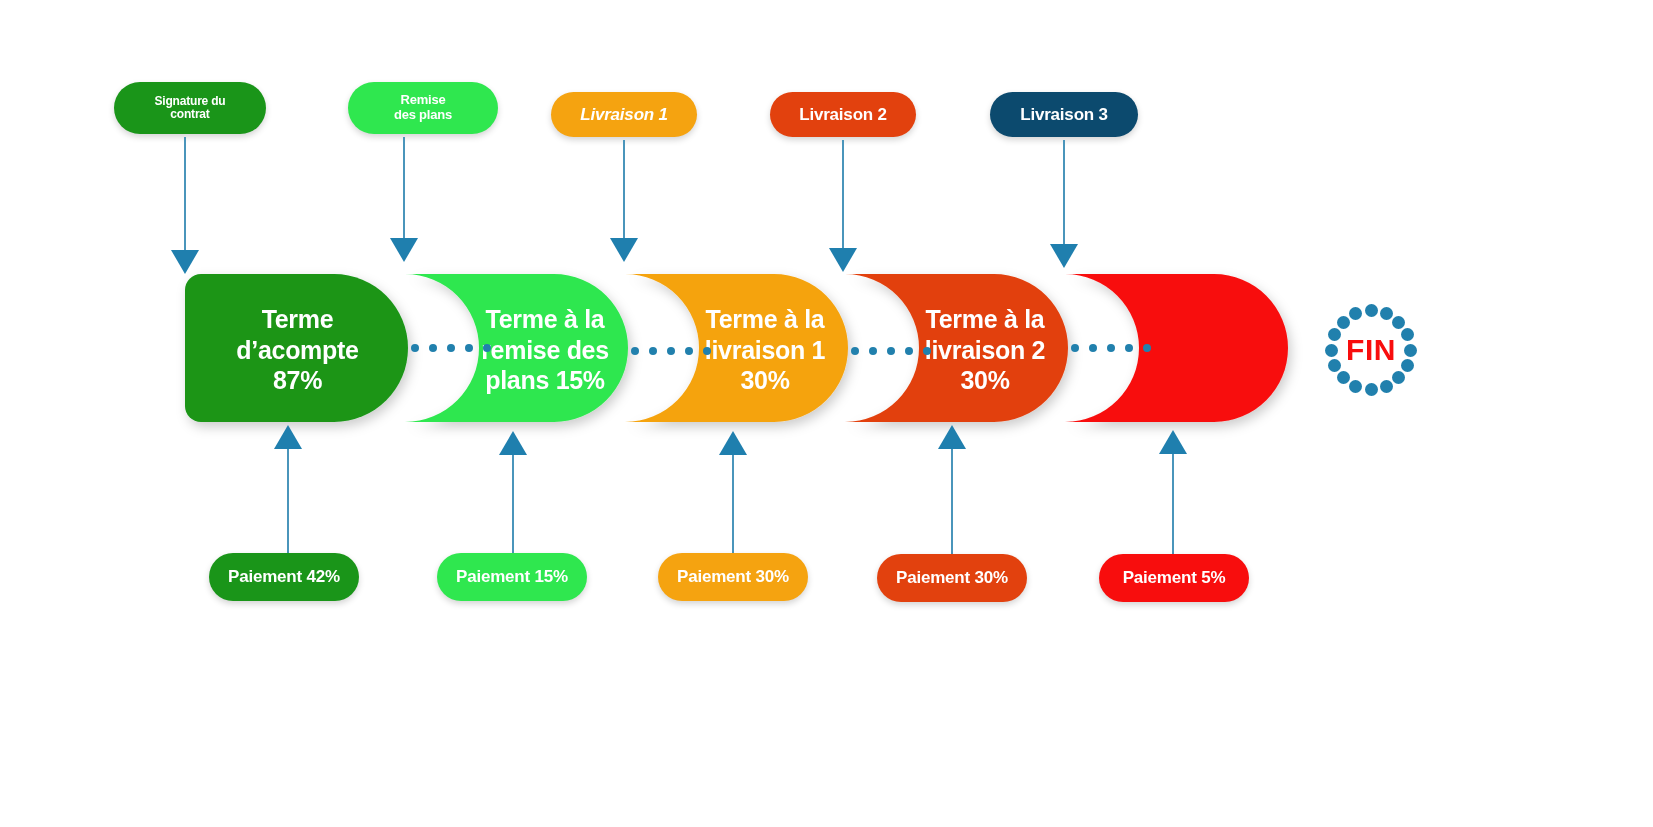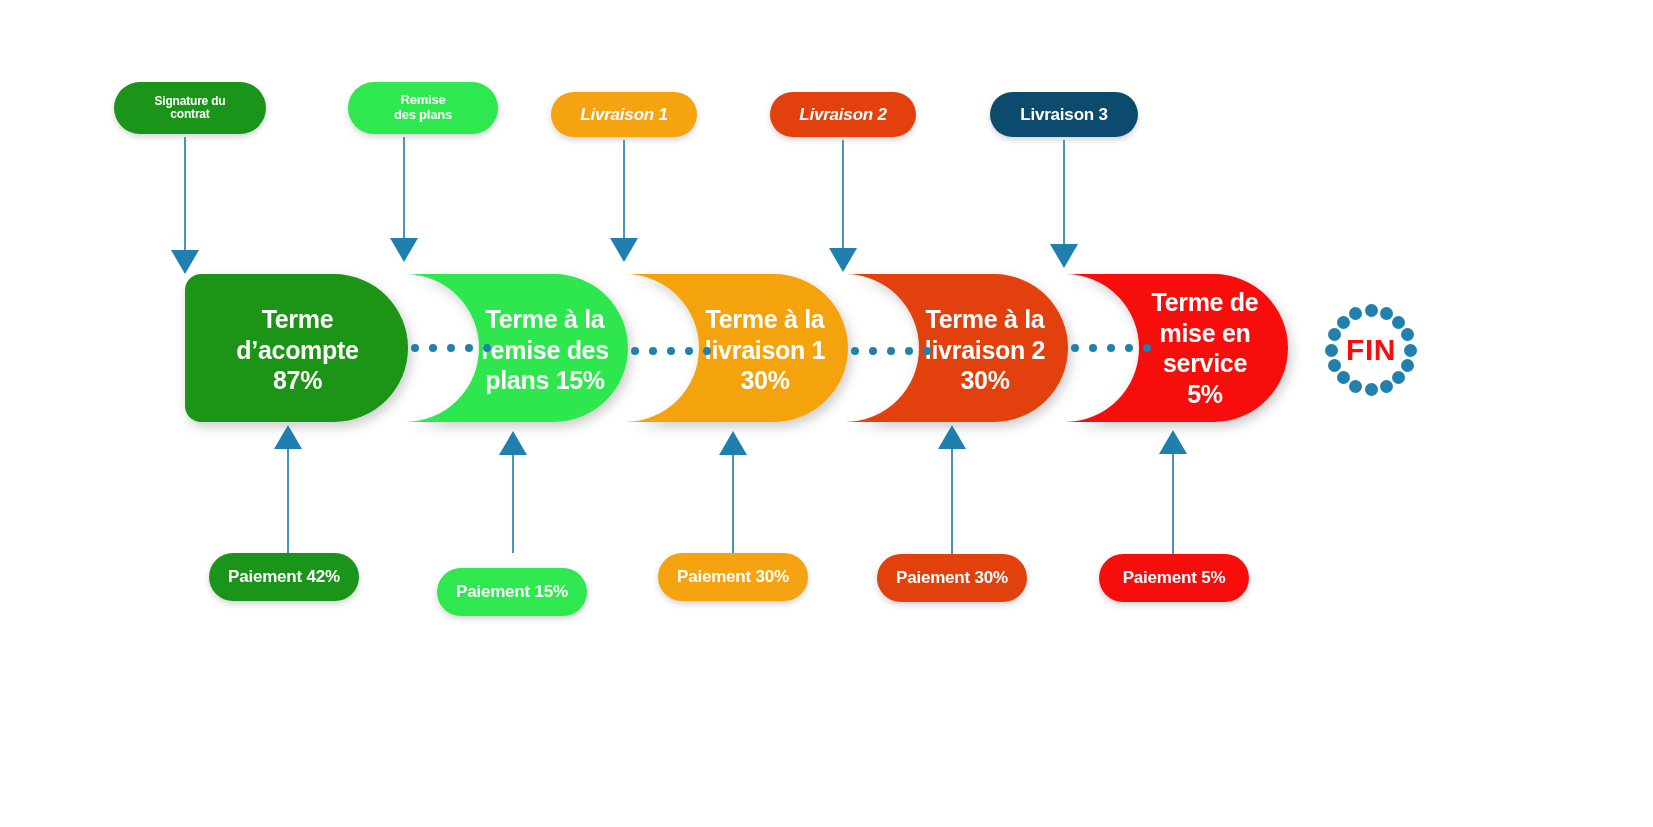--- a/index.html
+++ b/index.html
@@ -136,21 +136,21 @@
 </head>
 <body>
 
 <div id="stage">
 
   <div class="pill" id="pill-top-0" style="left: 114px; top: 82px; width: 152px; height: 52px; font-size: 12px; background: rgb(26, 149, 25);">Signature du
 contrat</div>
   <div class="pill" id="pill-top-1" style="left: 348px; top: 82px; width: 150px; height: 52px; font-size: 13px; background: rgb(47, 231, 79);">Remise
 des plans</div>
   <div class="pill" id="pill-top-2" style="left: 551px; top: 92px; width: 146px; height: 45px; font-size: 17px; background: rgb(245, 163, 16); font-style: italic;">Livraison 1</div>
-  <div class="pill" id="pill-top-3" style="left: 770px; top: 92px; width: 146px; height: 45px; font-size: 17px; background: rgb(226, 65, 14); font-style: italic;">Livraison 2</div>
+  <div class="pill" id="pill-top-3" style="left: 770px; top: 92px; width: 146px; height: 45px; font-size: 17px; background: rgb(226, 65, 14);">Livraison 2</div>
   <div class="pill" id="pill-top-4" style="left: 990px; top: 92px; width: 148px; height: 45px; font-size: 17px; background: #0c4a6e;">Livraison 3</div>
 
   <div class="connector down" id="arrow-down-0" style="left: 185px; top: 137px; height: 137px;">
     <span class="stem" style="top: 0px; height: 113px;"></span>
     <span class="head" style="top: 113px;"></span>
   </div>
   <div class="connector down" id="arrow-down-1" style="left: 404px; top: 137px; height: 125px;">
     <span class="stem" style="top: 0px; height: 101px;"></span>
     <span class="head" style="top: 101px;"></span>
   </div>
@@ -187,24 +187,20 @@
 87%</div>
   <div class="block-label" id="block-label-1" style="left: 460px; width: 170px; top: 290px; height: 120px;">Terme à la
 remise des
 plans 15%</div>
   <div class="block-label" id="block-label-2" style="left: 680px; width: 170px; top: 290px; height: 120px;">Terme à la
 livraison 1
 30%</div>
   <div class="block-label" id="block-label-3" style="left: 900px; width: 170px; top: 290px; height: 120px;">Terme à la
 livraison 2
 30%</div>
-  <div class="block-label" id="block-label-4" style="left: 1120px; width: 170px; top: 288px; height: 120px;">Terme de
-mise en
-service
-5%</div>
 
   <div class="dots" id="dots-0" style="left: 411px; top: 344px;">
     <i></i>
       <i></i>
       <i></i>
       <i></i>
       <i></i>
   </div>
   <div class="dots" id="dots-1" style="left: 631px; top: 347px;">
     <i></i>
@@ -243,21 +239,21 @@
   <div class="connector up" id="arrow-up-3" style="left: 952px; top: 425px; height: 129px;">
     <span class="stem" style="top: 24px; height: 105px;"></span>
     <span class="head" style="top: 0px;"></span>
   </div>
   <div class="connector up" id="arrow-up-4" style="left: 1173px; top: 430px; height: 124px;">
     <span class="stem" style="top: 24px; height: 100px;"></span>
     <span class="head" style="top: 0px;"></span>
   </div>
 
   <div class="pill" id="pill-bot-0" style="left: 209px; top: 553px; width: 150px; height: 48px; font-size: 17px; background: rgb(26, 149, 25);">Paiement 42%</div>
-  <div class="pill" id="pill-bot-1" style="left: 437px; top: 553px; width: 150px; height: 48px; font-size: 17px; background: rgb(47, 231, 79); margin-top: 15px;">Paiement 15%</div>
+  <div class="pill" id="pill-bot-1" style="left: 437px; top: 553px; width: 150px; height: 48px; font-size: 17px; background: rgb(47, 231, 79);">Paiement 15%</div>
   <div class="pill" id="pill-bot-2" style="left: 658px; top: 553px; width: 150px; height: 48px; font-size: 17px; background: rgb(245, 163, 16);">Paiement 30%</div>
   <div class="pill" id="pill-bot-3" style="left: 877px; top: 554px; width: 150px; height: 48px; font-size: 17px; background: rgb(226, 65, 14);">Paiement 30%</div>
   <div class="pill" id="pill-bot-4" style="left: 1099px; top: 554px; width: 150px; height: 48px; font-size: 17px; background: rgb(248, 13, 13);">Paiement 5%</div>
 
   <div id="fin-badge" style="left: 1325px; top: 304px; width: 92px; height: 92px;">
     <div class="fin-text">FIN</div>
   <span class="ring-dot" style="left: 39.5px; top: 0px; background: rgb(33, 128, 173);"></span>
       <span class="ring-dot" style="left: 54.616px; top: 3.00676px; background: rgb(33, 128, 173);"></span>
       <span class="ring-dot" style="left: 67.4307px; top: 11.5693px; background: rgb(33, 128, 173);"></span>
       <span class="ring-dot" style="left: 75.9932px; top: 24.384px; background: rgb(33, 128, 173);"></span>

